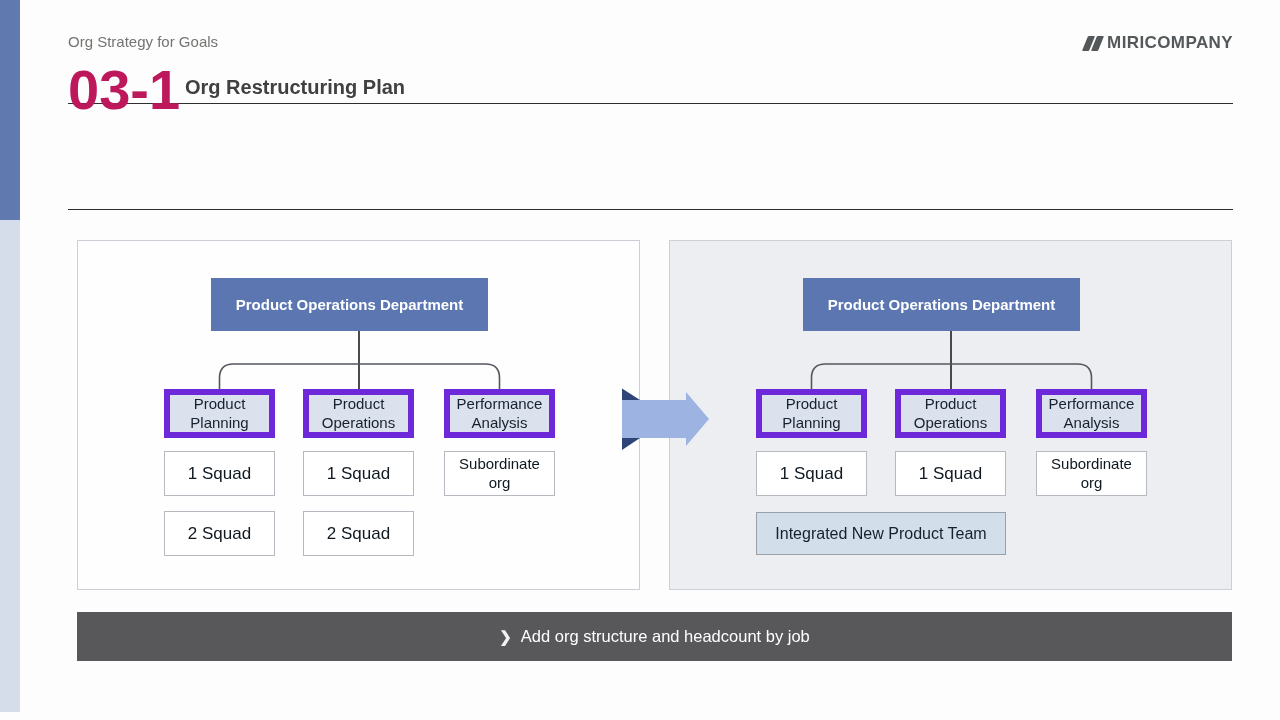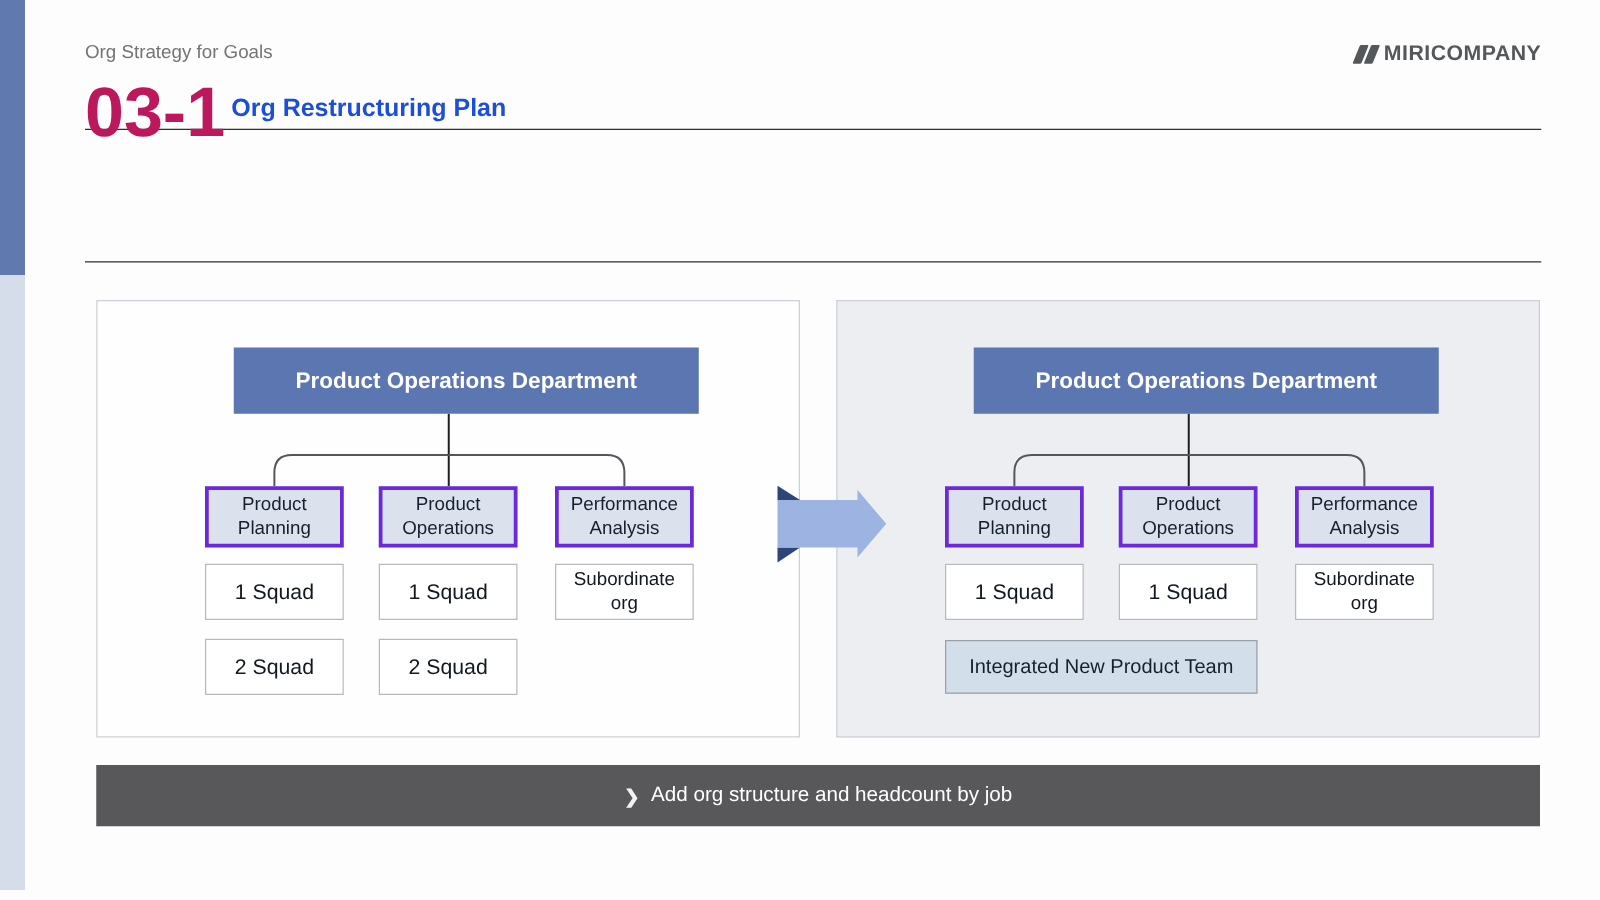--- a/index.html
+++ b/index.html
@@ -12,44 +12,44 @@
 
   
   .eyebrow{position:absolute;left:68px;top:33px;font-size:15px;color:#757472;}
   .logo{position:absolute;right:47px;top:32px;display:flex;align-items:center;height:22px;}
   .logo-mark{display:flex;align-items:flex-end;margin-right:6px;}
   .logo-bar{width:7px;height:15px;background:#54585b;transform:skewX(-22deg);border-radius:1px;}
   .logo-bar + .logo-bar{margin-left:2px;}
   .logo-text{font-size:17px;font-weight:700;letter-spacing:0.4px;color:#54585b;}
 
   .section-number{position:absolute;left:68px;top:62px;font-size:56px;font-weight:700;color:#be185d;line-height:1;z-index:2;}
-  .section-title{position:absolute;left:185px;top:76px;font-size:20px;font-weight:700;color:#1d4ed8;z-index:2;}
+  .section-title{position:absolute;left:185px;top:76px;font-size:20px;font-weight:700;color:#404040;z-index:2;}
   .divider{position:absolute;left:68px;right:47px;height:0;border-top:1.5px solid #2e2e2e;}
   .divider-1{top:103px;}
   .divider-2{top:209px;}
 
   
   .headline{position:absolute;left:68px;right:47px;top:124px;text-align:center;font-size:21.5px;color:#0a0a0a;line-height:31px;}
   .headline b{font-weight:700;}
 
   
   .panel{position:absolute;top:240px;width:563px;height:350px;border:1px solid #cbd0d6;box-sizing:border-box;}
   .panel-before{left:77px;background:#fefefe;}
   .panel-after{left:669px;background:#eceef2;}
 
-  .root-box{position:absolute;left:109px;top:37px;width:372px;height:53px;background:#5b76b1;color:#ffffff;
-    font-size:18px;font-weight:700;display:flex;align-items:center;justify-content:center;}
+  .root-box{position:absolute;left:133px;top:37px;width:277px;height:53px;background:#5b76b1;color:#ffffff;
+    font-size:15px;font-weight:700;display:flex;align-items:center;justify-content:center;}
 
   .connectors{position:absolute;left:0;top:0;}
   .connectors .tree{fill:none;stroke:#53575d;stroke-width:1.6;}
   .connectors .trunk{stroke:#1f1f1f;stroke-width:1.6;}
 
   .node{position:absolute;box-sizing:border-box;display:flex;align-items:center;justify-content:center;
     text-align:center;color:#16202e;}
-  .dept{top:148px;width:111px;height:49px;background:#dbe2ee;border:3px solid #6d28d9;font-size:15px;line-height:1.23;padding:0 6px;}
+  .dept{top:148px;width:111px;height:49px;background:#dbe2ee;border:6px solid #6d28d9;font-size:15px;line-height:1.23;padding:0 6px;}
   .leaf{width:111px;height:45px;background:#ffffff;border:1px solid #b6bac0;font-size:17px;color:#101820;}
   .leaf.small{font-size:15px;line-height:1.25;padding:12px 6px;}
   .row1{top:210px;}
   .row2{top:270px;}
   .col0{left:86px;} .col1{left:225px;} .col2{left:366px;}
   .merged{position:absolute;left:86px;top:271px;width:250px;height:43px;background:#d3deeb;border:1px solid #9aa0a8;
     box-sizing:border-box;display:flex;align-items:center;justify-content:center;font-size:16px;color:#16202e;}
 
   
   .arrow-svg{position:absolute;left:618px;top:386px;z-index:3;}

